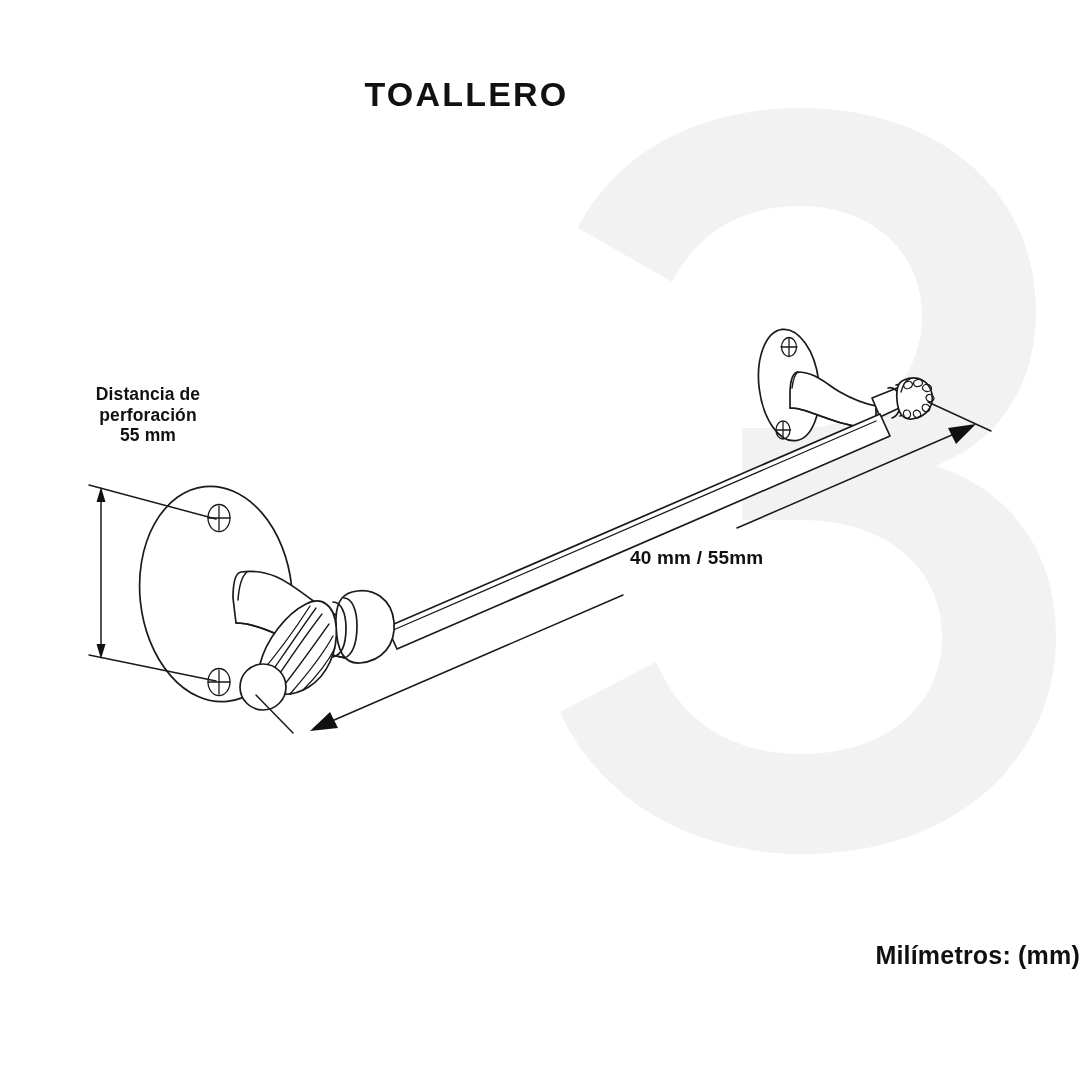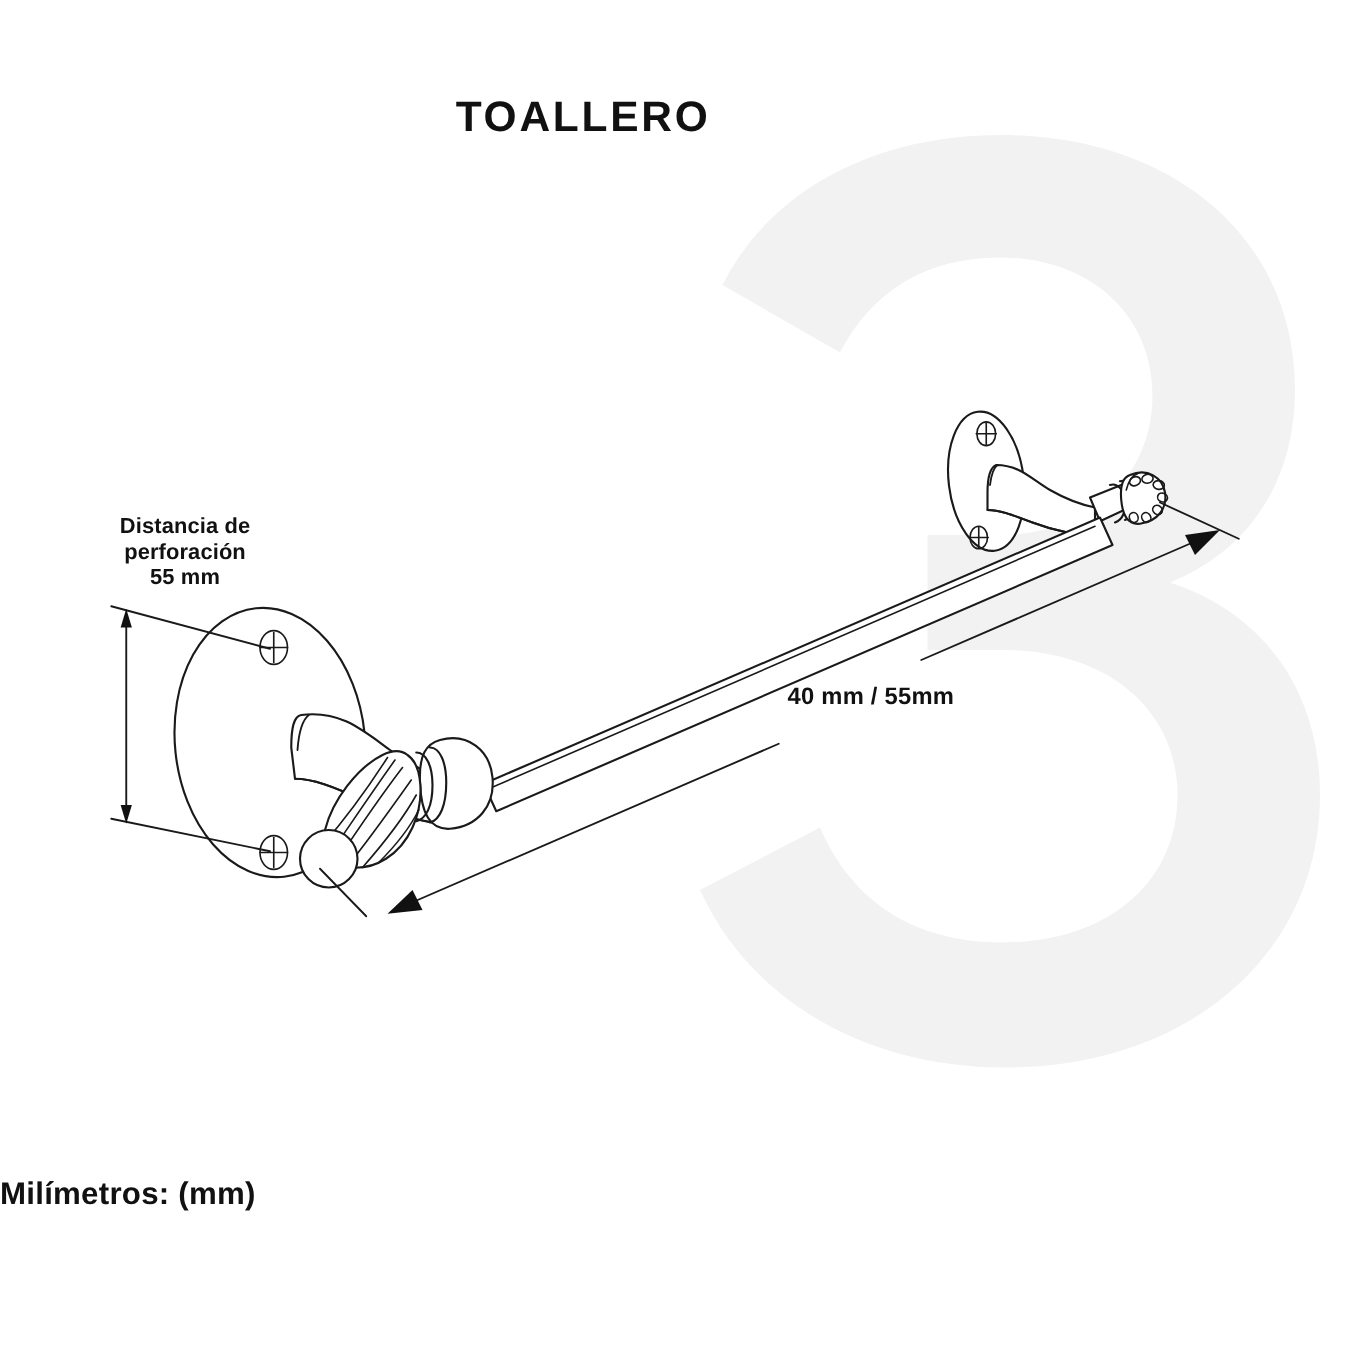--- a/index.html
+++ b/index.html
@@ -71,38 +71,38 @@
   #title {
     left: 0;
     top: 74px;
     width: 933px;
     text-align: center;
     font-size: 34px;
     letter-spacing: 2.2px;
   }
   #dim-left-label {
     left: 38px;
-    top: 410px;
+    top: 384px;
     width: 220px;
     text-align: center;
     font-size: 17.5px;
     letter-spacing: 0.1px;
   }
   #dim-bar-label {
     left: 630px;
     top: 547px;
     font-size: 19px;
     letter-spacing: 0.2px;
     text-align: right;
   }
   #footer-label {
     left: 0;
     top: 941px;
     width: 1080px;
-    text-align: left;
+    text-align: right;
     font-size: 25px;
     letter-spacing: 0.2px;
   }
 </style>
 </head>
 <body>
 
 <div id="stage">
 
   <svg class="layer" viewBox="0 0 1080 1080">

